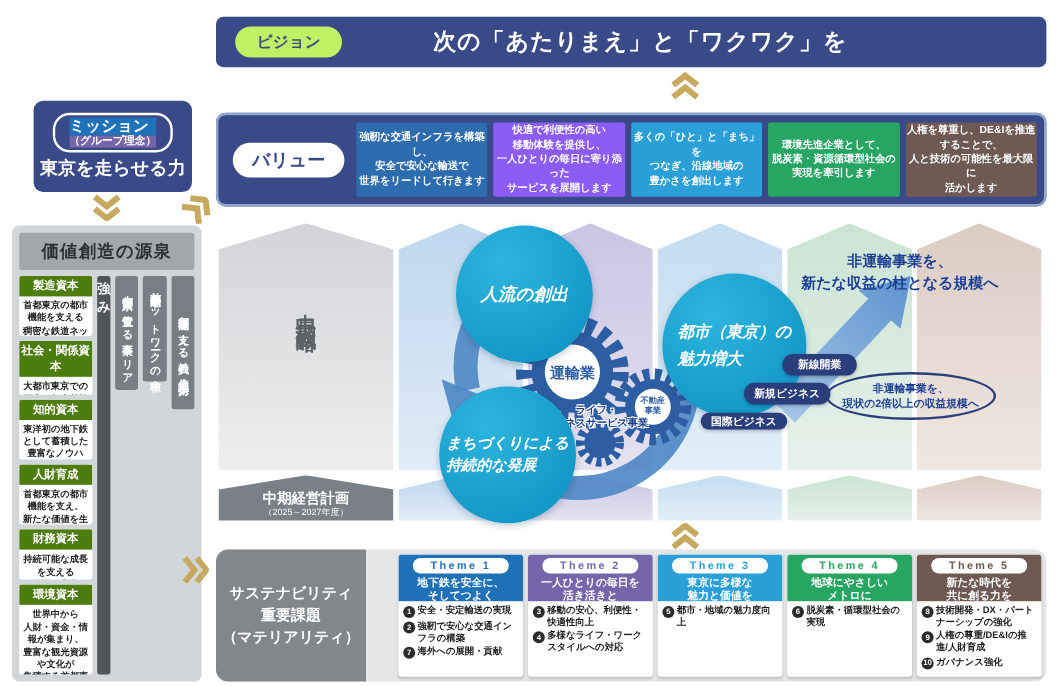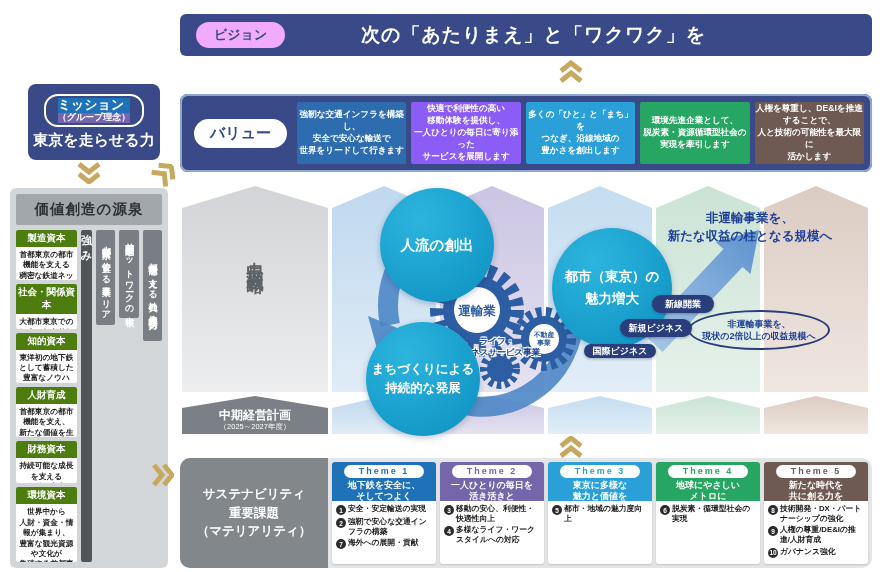--- a/index.html
+++ b/index.html
@@ -4,21 +4,21 @@
 <style>
   html,body{margin:0;padding:0;background:#fff;}
   .canvas{position:relative;width:880px;height:572px;background:#ffffff;
           font-family:"Liberation Sans","DejaVu Sans",sans-serif;overflow:hidden;}
   .pre{white-space:pre-line;}
   .abs{position:absolute;}
 
   
   .vision-bar{left:180px;top:14px;width:692px;height:42px;background:#3a4a88;border-radius:6px;
               display:flex;align-items:center;}
-  .vision-pill{margin-left:16px;background:#f0abfc;color:#3a4a88;font-weight:bold;font-size:13px;
+  .vision-pill{margin-left:16px;background:#bef264;color:#3a4a88;font-weight:bold;font-size:13px;
                border-radius:13px;padding:4px 18px;}
   .vision-title{flex:1;text-align:center;color:#fff;font-weight:bold;font-size:19px;letter-spacing:1px;
                 margin-right:90px;}
 
   
   .mission-box{left:28px;top:84px;width:132px;height:76px;background:#3a4a88;border-radius:8px;
                display:flex;flex-direction:column;align-items:center;justify-content:center;gap:4px;}
   .mission-badge{border:2px solid #fff;border-radius:14px;padding:2px 12px;text-align:left;color:#fff;}
   .mission-badge .t1{font-size:13px;font-weight:bold;line-height:1.1;}
   .mission-badge .t2{font-size:9px;font-weight:bold;line-height:1.1;}
@@ -63,33 +63,33 @@
   .b6{background:linear-gradient(#dbccc3,#f0e7e1);}
   .midlong-label{writing-mode:vertical-rl;text-orientation:upright;color:#5d6267;font-weight:bold;
                  font-size:17px;letter-spacing:4px;position:absolute;left:50%;transform:translateX(-50%);top:62px;}
   .midplan{background:#7a8086;color:#fff;display:flex;flex-direction:column;align-items:center;
            justify-content:flex-end;padding-bottom:3px;box-sizing:border-box;}
   .midplan .mt{font-weight:bold;font-size:12px;line-height:1.1;}
   .midplan .mp{font-size:7.5px;line-height:1.2;}
 
   
   .circle{border-radius:50%;background:radial-gradient(circle at 35% 28%,#2db5de,#0c8fc0);
-          display:flex;align-items:center;justify-content:center;text-align:center;color:#fff;
-          font-weight:bold;box-shadow:0 2px 6px rgba(0,40,80,.25);}
+          display:flex;align-items:center;justify-content:center;text-align:left;color:#fff;
+          font-weight:bold;box-shadow:0 2px 6px rgba(0,40,80,.25);font-style:italic;}
   .oval{background:#2b3e7c;color:#fff;font-weight:bold;font-size:9px;border-radius:12px;
         display:flex;align-items:center;justify-content:center;box-shadow:0 1px 3px rgba(0,0,40,.3);}
   .goal-main{color:#1e3f96;font-weight:bold;font-size:12.5px;text-align:center;line-height:1.4;}
   .goal-ellipse{border:2px solid #2b3e7c;border-radius:50%;display:flex;align-items:center;justify-content:center;
                 color:#1e3f96;font-weight:bold;font-size:9px;text-align:center;line-height:1.35;}
   .gear-label{color:#1c3f8f;font-weight:bold;text-align:center;
               text-shadow:-1px -1px 0 #fff,1px -1px 0 #fff,-1px 1px 0 #fff,1px 1px 0 #fff,0 1px 0 #fff,0 -1px 0 #fff;}
 
   
   .sus-panel{left:180px;top:458px;width:692px;height:110px;background:#e3e5e7;border-radius:10px;}
-  .sus-label{left:0;top:0;width:148px;height:110px;background:#82878c;border-radius:10px 0 0 10px;
+  .sus-label{left:0;top:0;width:125px;height:110px;background:#82878c;border-radius:10px 0 0 10px;
              color:#fff;font-weight:bold;font-size:12.5px;display:flex;align-items:center;justify-content:center;
              text-align:center;line-height:1.5;}
   .theme-card{top:4px;width:104px;height:102px;background:#fff;border-radius:3px;overflow:hidden;
               box-shadow:0 1px 2px rgba(0,0,0,.15);}
   .theme-head{height:39px;display:flex;flex-direction:column;align-items:center;}
   .t1{background:#1f71b8}.t2{background:#7566ab}.t3{background:#2ba0d8}.t4{background:#27a562}.t5{background:#6e5a52}
   .theme-pill{margin-top:3px;background:#fff;border-radius:8px;width:80px;text-align:center;
               font-weight:bold;font-size:9px;letter-spacing:2px;line-height:13px;height:13px;}
   .c1{color:#1f71b8}.c2{color:#7566ab}.c3{color:#2ba0d8}.c4{color:#27a562}.c5{color:#6e5a52}
   .theme-title{color:#fff;font-weight:bold;font-size:9px;line-height:1.18;text-align:center;margin-top:2px;}

